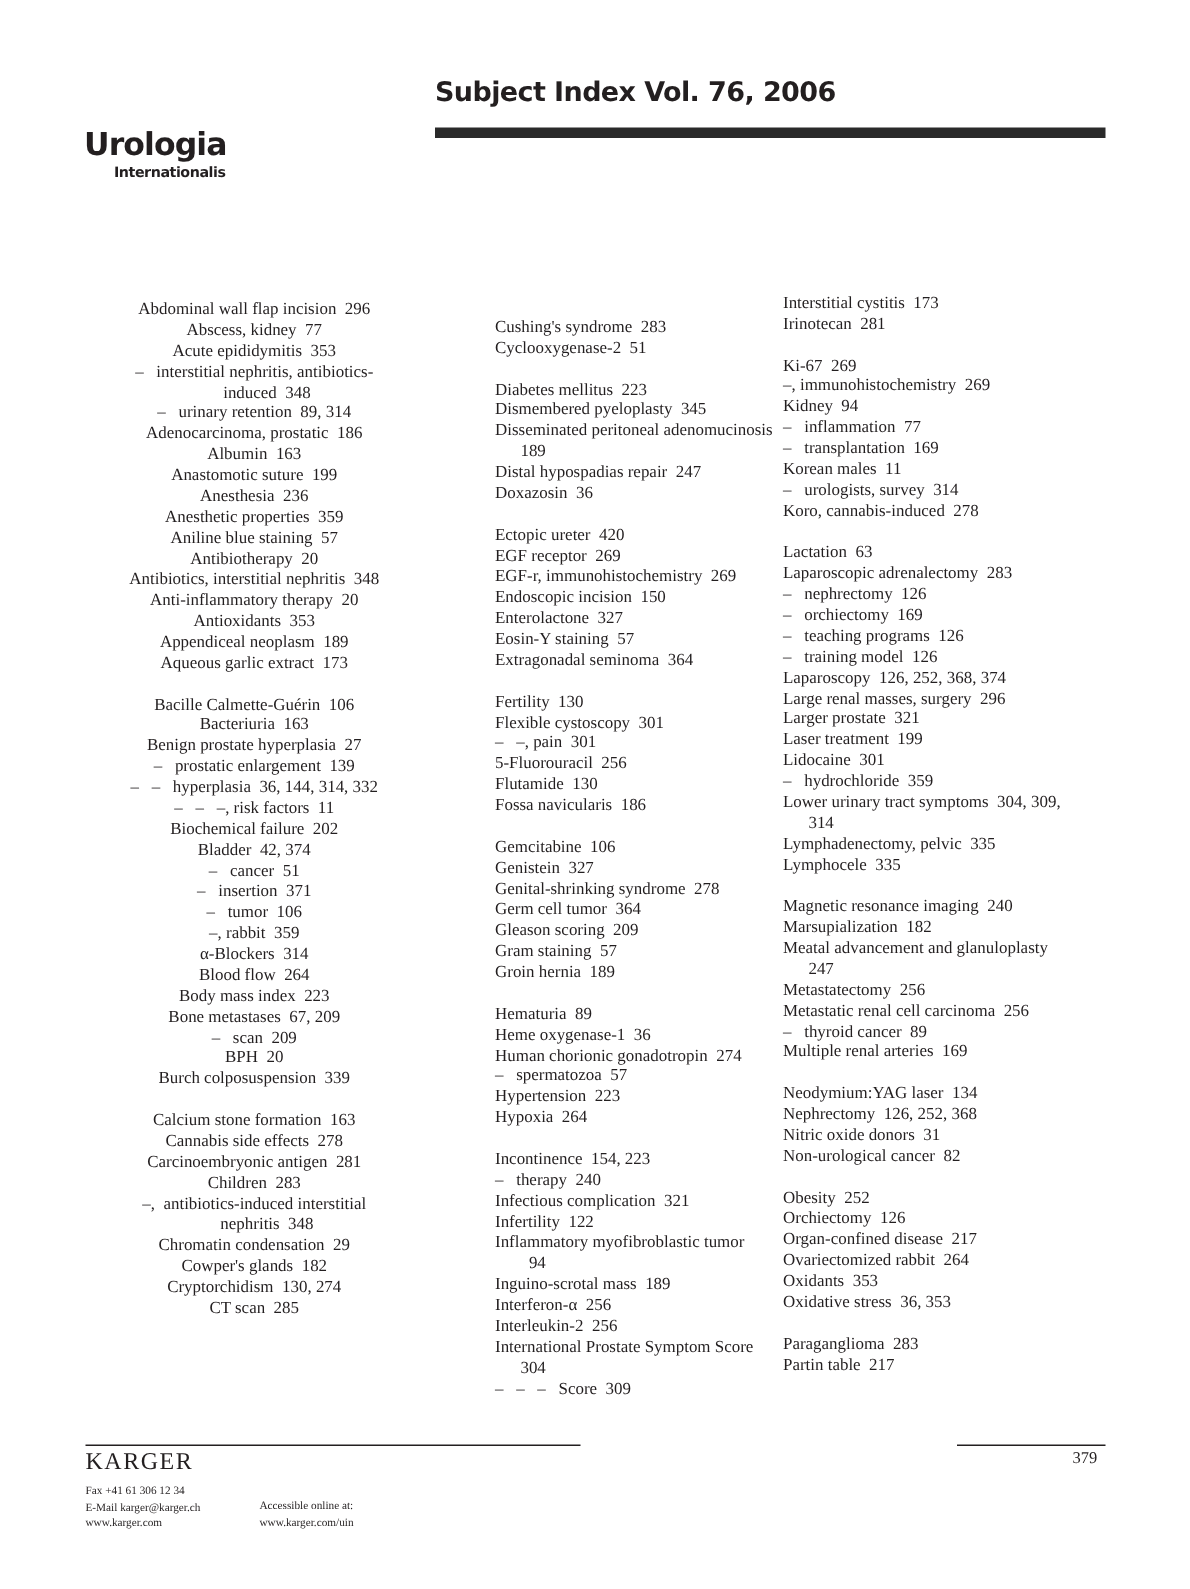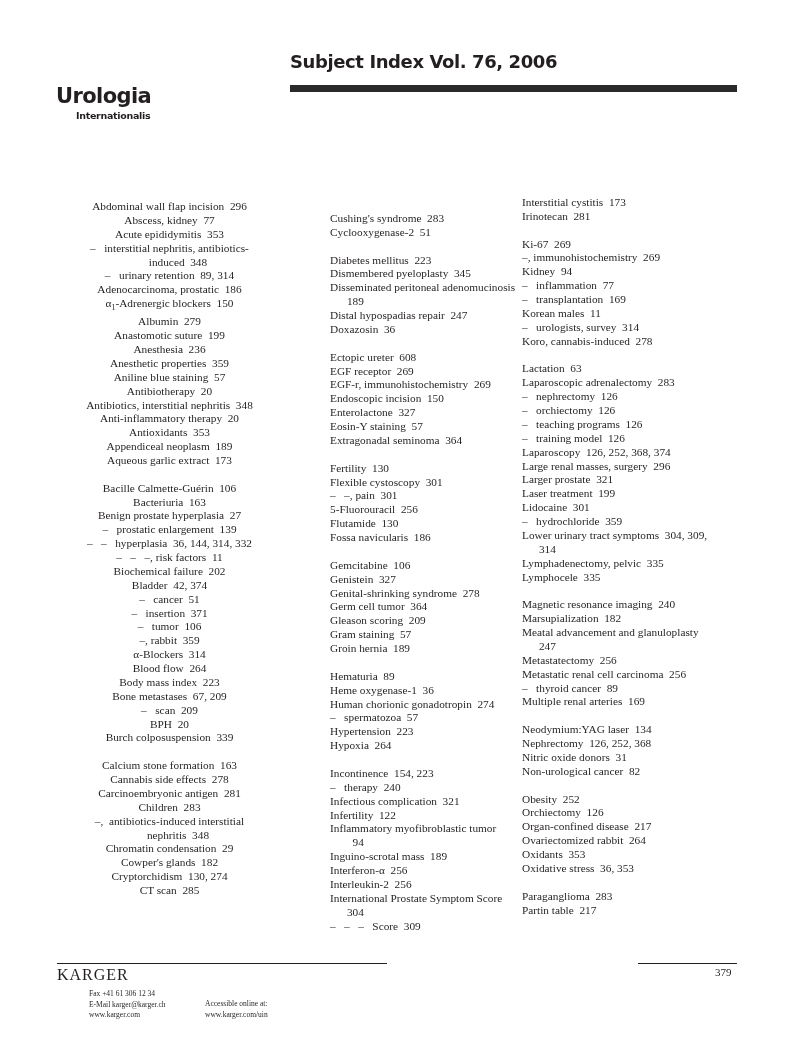--- a/index.html
+++ b/index.html
@@ -11,42 +11,41 @@
   .col { position:absolute; font-family:"Liberation Serif", serif; font-size:11.3px; line-height:13.87px; color:#231f20; }
   .col1 { left:57px; top:200px; width:225px;text-align:center; }
   .col2 { left:290px; top:212px; width:228px;margin-left:40px; }
   .col3 { left:522px; top:196px; width:225px; }
   .entry { white-space:pre; }
   .gap { height:13.87px; }
   .footer-rule-l { position:absolute; left:57px; top:963px; width:330px; height:1px; background:#231f20; }
   .footer-rule-r { position:absolute; left:638px; top:963px; width:99px; height:1px; background:#231f20; }
   .karger { position:absolute; left:57px; top:966px; font-family:"Liberation Serif", serif; font-size:16px; letter-spacing:1px; color:#231f20; }
   .pageno { position:absolute; left:715px; top:966px; font-family:"Liberation Serif", serif; font-size:11px; color:#231f20; }
-  .contact { position:absolute; font-family:"Liberation Serif", serif; font-size:7.5px; line-height:10.5px; color:#231f20;margin-left:32px; }
+  .contact { position:absolute; font-family:"Liberation Serif", serif; font-size:7.5px; line-height:10.5px; color:#231f20; }
   .contact-l { left:57px; top:989px; }
   .contact-r { left:173px; top:999px; }
 </style>
 </head>
 <body>
 
 <div class="title">Subject Index Vol. 76, 2006</div>
 <div class="bar"></div>
 <div class="logo">Urologia</div>
 <div class="logo-sub">Internationalis</div>
 
 <div class="col col1" id="col0">
     <div class="entry">Abdominal wall flap incision  296</div>
     <div class="entry">Abscess, kidney  77</div>
     <div class="entry">Acute epididymitis  353</div>
     <div class="entry">–   interstitial nephritis, antibiotics-</div>
     <div class="entry">      induced  348</div>
     <div class="entry">–   urinary retention  89, 314</div>
     <div class="entry">Adenocarcinoma, prostatic  186</div>
-    <div class="entry">α<sub style="font-size: 8px;">1</sub>-Adrenergic blockers  150</div>
-    <div class="entry">Albumin  279</div>
+    <div class="entry">Albumin  163</div>
     <div class="entry">Anastomotic suture  199</div>
     <div class="entry">Anesthesia  236</div>
     <div class="entry">Anesthetic properties  359</div>
     <div class="entry">Aniline blue staining  57</div>
     <div class="entry">Antibiotherapy  20</div>
     <div class="entry">Antibiotics, interstitial nephritis  348</div>
     <div class="entry">Anti-inflammatory therapy  20</div>
     <div class="entry">Antioxidants  353</div>
     <div class="entry">Appendiceal neoplasm  189</div>
     <div class="entry">Aqueous garlic extract  173</div>
@@ -86,21 +85,21 @@
     <div class="entry">Cushing's syndrome  283</div>
     <div class="entry">Cyclooxygenase-2  51</div>
     <div class="gap"></div>
     <div class="entry">Diabetes mellitus  223</div>
     <div class="entry">Dismembered pyeloplasty  345</div>
     <div class="entry">Disseminated peritoneal adenomucinosis</div>
     <div class="entry">      189</div>
     <div class="entry">Distal hypospadias repair  247</div>
     <div class="entry">Doxazosin  36</div>
     <div class="gap"></div>
-    <div class="entry">Ectopic ureter  608</div>
+    <div class="entry">Ectopic ureter  420</div>
     <div class="entry">EGF receptor  269</div>
     <div class="entry">EGF-r, immunohistochemistry  269</div>
     <div class="entry">Endoscopic incision  150</div>
     <div class="entry">Enterolactone  327</div>
     <div class="entry">Eosin-Y staining  57</div>
     <div class="entry">Extragonadal seminoma  364</div>
     <div class="gap"></div>
     <div class="entry">Fertility  130</div>
     <div class="entry">Flexible cystoscopy  301</div>
     <div class="entry">–   –, pain  301</div>
@@ -145,21 +144,21 @@
     <div class="entry">Kidney  94</div>
     <div class="entry">–   inflammation  77</div>
     <div class="entry">–   transplantation  169</div>
     <div class="entry">Korean males  11</div>
     <div class="entry">–   urologists, survey  314</div>
     <div class="entry">Koro, cannabis-induced  278</div>
     <div class="gap"></div>
     <div class="entry">Lactation  63</div>
     <div class="entry">Laparoscopic adrenalectomy  283</div>
     <div class="entry">–   nephrectomy  126</div>
-    <div class="entry">–   orchiectomy  126</div>
+    <div class="entry">–   orchiectomy  169</div>
     <div class="entry">–   teaching programs  126</div>
     <div class="entry">–   training model  126</div>
     <div class="entry">Laparoscopy  126, 252, 368, 374</div>
     <div class="entry">Large renal masses, surgery  296</div>
     <div class="entry">Larger prostate  321</div>
     <div class="entry">Laser treatment  199</div>
     <div class="entry">Lidocaine  301</div>
     <div class="entry">–   hydrochloride  359</div>
     <div class="entry">Lower urinary tract symptoms  304, 309,</div>
     <div class="entry">      314</div>

